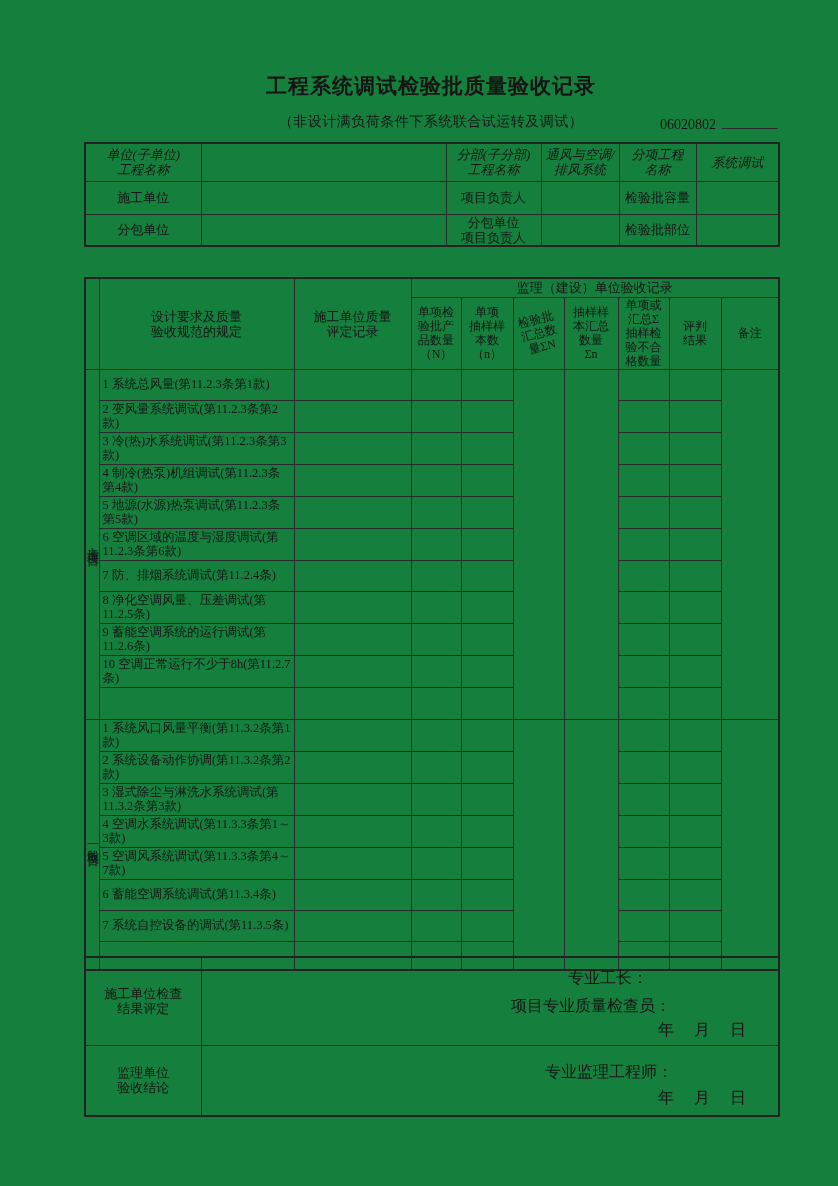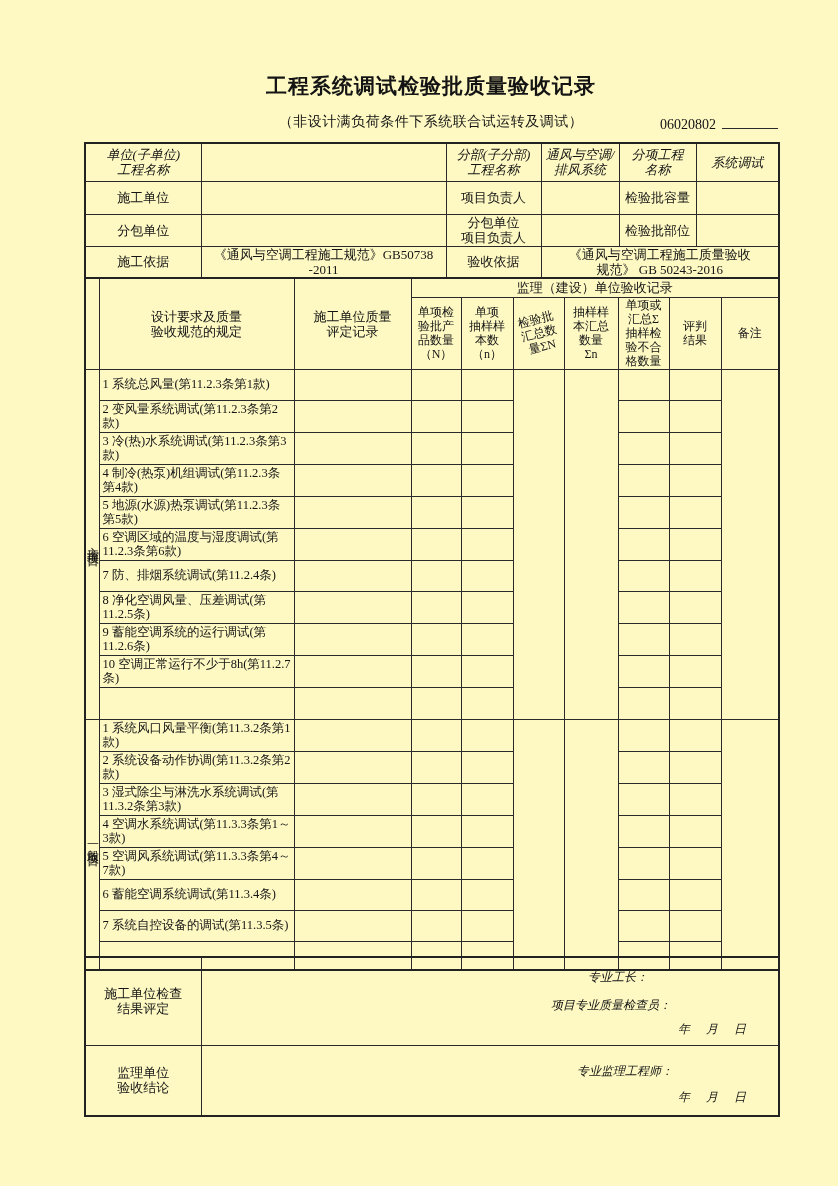--- a/index.html
+++ b/index.html
@@ -1,16 +1,16 @@
 <!DOCTYPE html>
 <html><head>
 <meta charset="utf-8">
 <style>
   html,body{margin:0;padding:0;background:#fff;}
-  .page{position:relative;width:838px;height:1186px;background:#fef9c3;
+  .page{position:relative;width:838px;height:1186px;background:#15803d;
         font-family:"Liberation Serif", serif;color:#141414;overflow:hidden;}
   .content{position:absolute;left:84px;top:0;width:694px;}
   .doc-title{position:absolute;top:72px;left:0;width:100%;text-align:center;
              font-size:21px;font-weight:bold;letter-spacing:1px;}
   .subtitle{position:absolute;top:113px;left:0;width:100%;text-align:center;
             font-size:14px;letter-spacing:0.5px;}
   .code-wrap{position:absolute;top:114px;right:0;font-size:14px;white-space:nowrap;}
   .code-underline{display:inline-block;width:56px;height:14px;
                   border-bottom:1.5px solid #2a2a2a;margin-left:6px;vertical-align:baseline;}
   table{border-collapse:collapse;table-layout:fixed;width:694px;position:absolute;left:0;}
@@ -24,21 +24,21 @@
   .h19{height:19px;} .h72{height:72px;margin-left:48px;}
   .row31{height:31px;} .blank32{height:32px;} .blank29{height:29px;}
   .h88{height:88px;} .h71{height:71px;}
   .desc{ text-align:left;font-size:12.5px;line-height:14.5px;padding:1px 2px 1px 3px;}
   .subhead td{font-size:12px;line-height:14px;}
   .strip{font-size:13px;line-height:17px;text-align:center;}
   .rot{display:inline-block;transform:rotate(-14deg);white-space:pre-line;}
   .vlabel{display:inline-block;writing-mode:vertical-rl;text-orientation:upright;
           font-size:12px;letter-spacing:3px;line-height:14px;}
   .sigcell{position:relative;text-align:left;}
-  .sig{position:absolute;font-size:12px;white-space:nowrap;font-style:italic;}
+  .sig{position:absolute;font-size:16px;white-space:nowrap;}
   .date{letter-spacing:2px;}
 </style>
 </head>
 <body>
 
 <div class="page">
  <div class="content">
 
   <div class="doc-title">工程系统调试检验批质量验收记录</div>
   <div class="subtitle">（非设计满负荷条件下系统联合试运转及调试）</div>
@@ -77,28 +77,20 @@
       <td></td>
     </tr>
     <tr class="h32">
       <td>分包单位</td>
       <td></td>
       <td class="preline">分包单位
 项目负责人</td>
       <td></td>
       <td>检验批部位</td>
       <td></td>
-    </tr>
-    <tr class="h32">
-      <td>施工依据</td>
-      <td class="preline">《通风与空调工程施工规范》GB50738
--2011</td>
-      <td>验收依据</td>
-      <td colspan="3" class="preline">《通风与空调工程施工质量验收
-规范》 GB 50243-2016</td>
     </tr>
   </tbody>
       </table>
 
   <table class="main-table">
     <colgroup>
           <col style="width:14px">
           <col style="width:195px">
           <col style="width:117px">
           <col style="width:50px">

